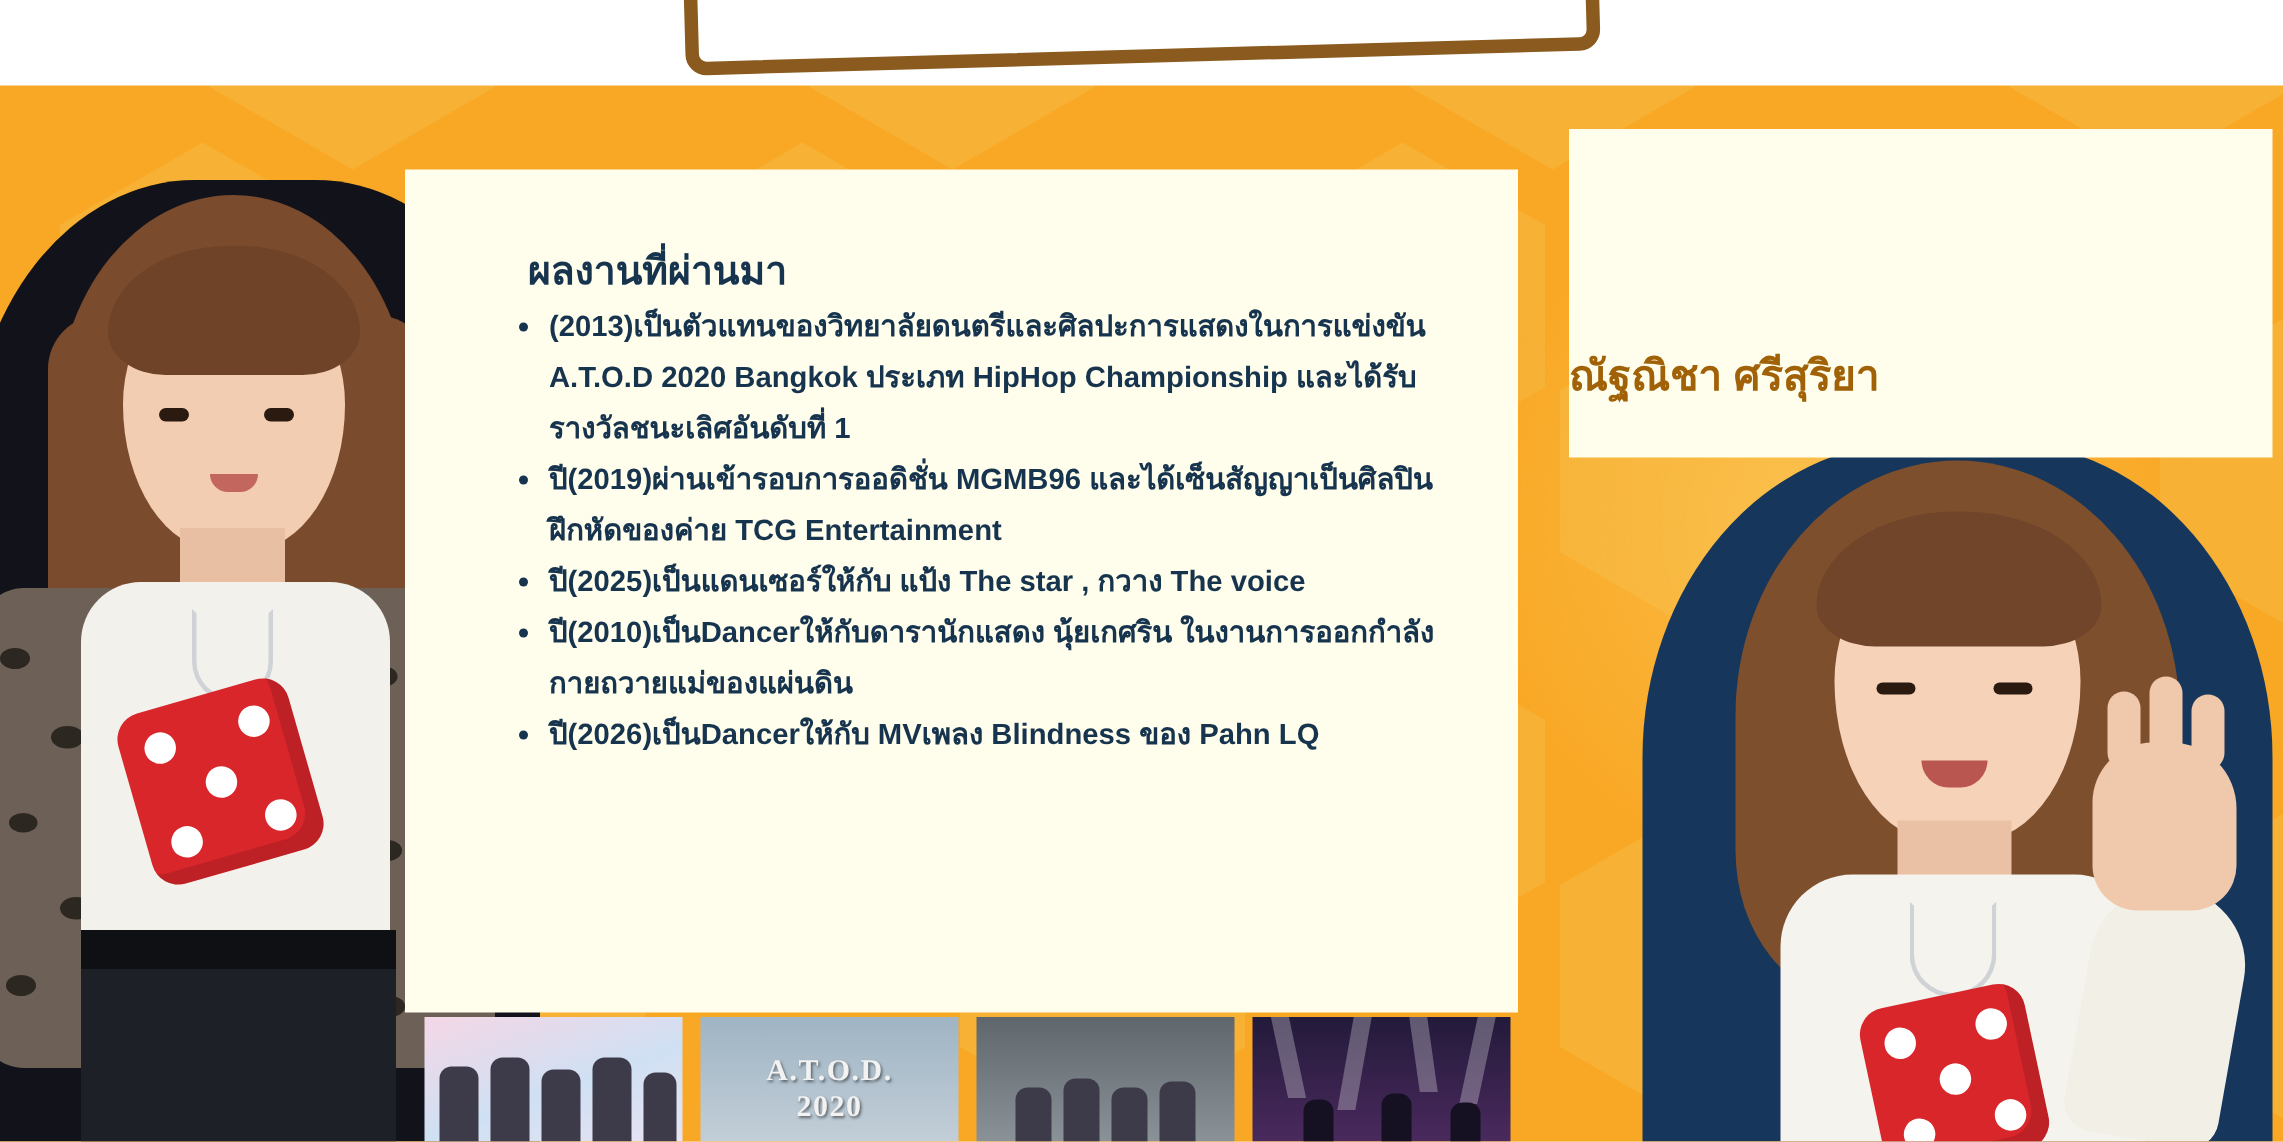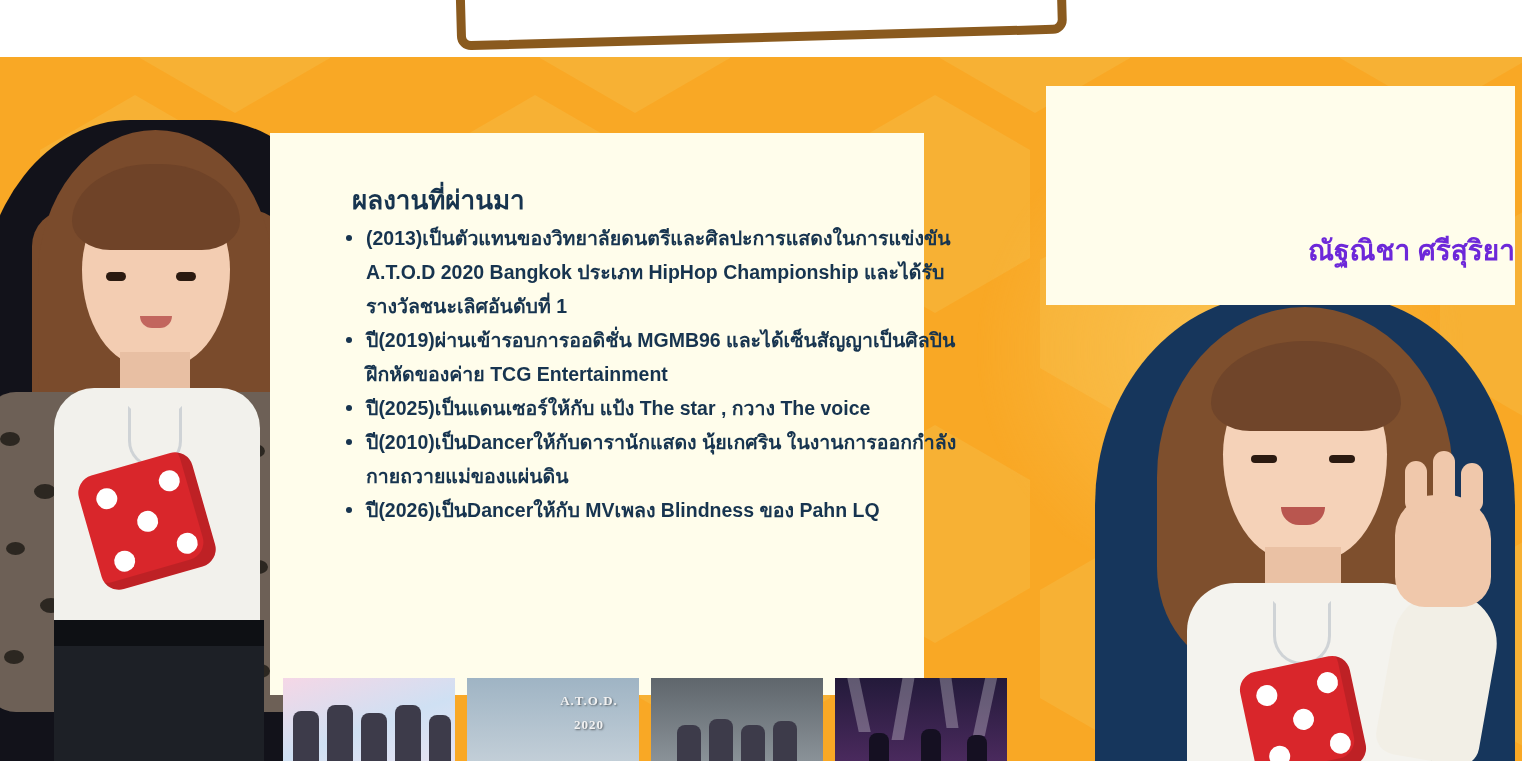--- a/index.html
+++ b/index.html
@@ -278,25 +278,24 @@
     border: 3px solid #cfd3d6;
     border-top-color: transparent;
     border-radius: 0 0 32px 32px;
   }
 
   
   .card {
     position: absolute;
     left: 270px;
     top: 113px;
-    width: 654px;
+    width: 742px;
     height: 562px;
     background: #FFFDEB;
     z-index: 8;
-    margin-top: 20px;
   }
   .card-title {
     position: absolute;
     left: 82px;
     top: 46px;
     font-size: 26px;
     font-weight: bold;
     color: #17344f;
   }
   .achv-list {
@@ -344,24 +343,24 @@
     font-size: 94px;
     font-weight: bold;
     color: #17344f;
     letter-spacing: 4px;
     line-height: 104px;
   }
   .name-th {
     position: absolute;
     left: 0; top: 142px;
     width: 100%;
-    text-align: right;
+    text-align: left;
     font-size: 28px;
     font-weight: bold;
-    color: #6d28d9;
+    color: #a16207;
   }
 
   
   .thumbs {
     position: absolute;
     left: 283px;
     top: 678px;
     width: 730px;
     height: 85px;
     display: flex;
@@ -369,31 +368,30 @@
     z-index: 10;
   }
   .thumb {
     position: relative;
     width: 172px;
     height: 85px;
     overflow: hidden;
   }
   .thumb-label {
     position: absolute;
-    left: 0; top: 11px;
+    left: 0; top: 24px;
     width: 100%;
     text-align: center;
     font-family: "Liberation Serif", serif;
     font-weight: bold;
-    font-size: 13px;
+    font-size: 20px;
     letter-spacing: 1px;
     color: #f2f2f2;
     text-shadow: 1px 1px 2px rgba(0,0,0,.5);
     line-height: 24px;
-    margin-left: 36px;
   }
   .t1 { background: linear-gradient(160deg,#f5d7e6 0%,#cfe0f3 55%,#e8e3f2 100%); }
   .t2 { background: linear-gradient(180deg,#9fb4c4 0%,#c3cfd8 100%); }
   .t3 { background: linear-gradient(180deg,#5f666c 0%,#8b9399 100%); }
   .t4 { background: linear-gradient(180deg,#231a3a 0%,#4b2a5e 100%); }
 
   .silh { position: absolute; bottom: 0; background: #3d3b4a; border-radius: 8px 8px 0 0; }
   .spot { position: absolute; background: rgba(255,255,255,.28); }
   .t3-text {
     position: absolute;

